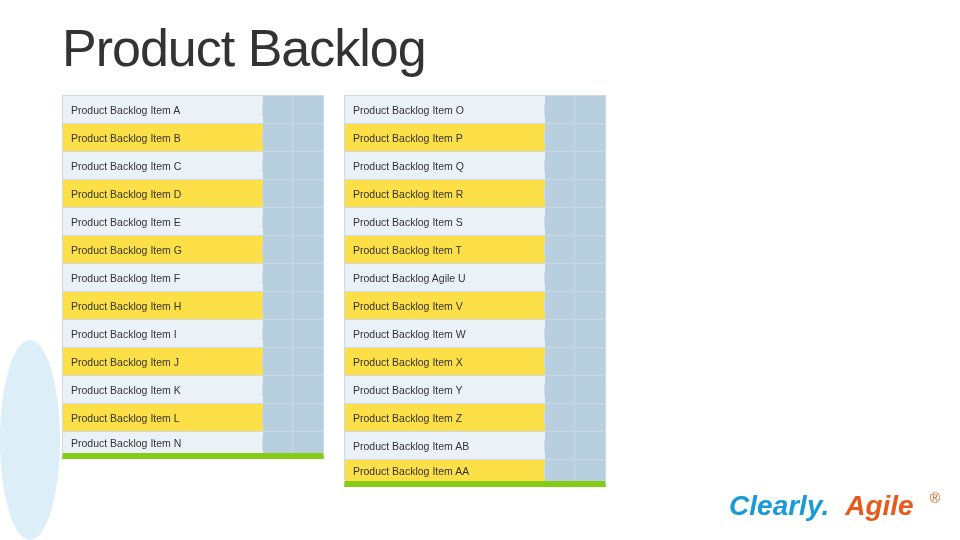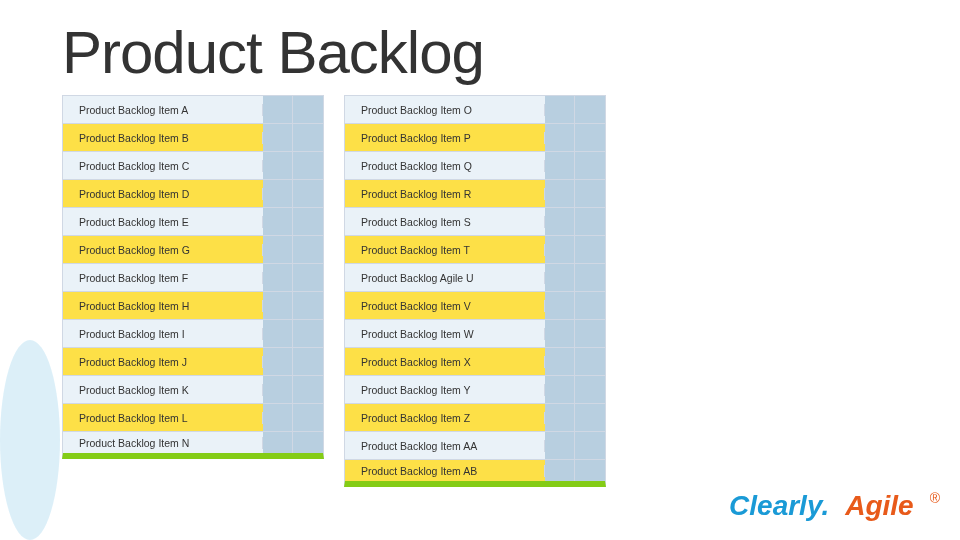--- a/index.html
+++ b/index.html
@@ -9,21 +9,21 @@
       background: #ffffff;
       font-family: Arial, sans-serif;
       overflow: hidden;
       position: relative;
     }
 
     .page-title {
       position: absolute;
       top: 18px;
       left: 62px;
-      font-size: 60px;
+      font-size: 52px;
       font-weight: 300;
       color: #333333;
       letter-spacing: -1px;
     }
 
     .main-content {
       position: absolute;
       top: 95px;
       left: 62px;
       display: flex;
@@ -48,21 +48,21 @@
     .table-row:nth-child(odd) {
       background: #eaf2f8;
     }
 
     .table-row:last-child {
       border-bottom: 6px solid #84cc16;
     }
 
     .cell-label {
       width: 200px;
-      padding: 0 16px;
+      padding: 0 8px;
       font-size: 10.5px;
       color: #333333;
       border-right: 1px solid #d0d8e4;
     }
 
     .cell-box {
       width: 30px;
       height: 100%;
       border-right: 1px solid #d0d8e4;
       background: #b8cfe0;
@@ -242,26 +242,26 @@
         <span class="cell-label">Product Backlog Item Y</span>
         <div class="cell-box"></div>
         <div class="cell-box" style="border-right: none;"></div>
       </div>
       <div class="table-row">
         <span class="cell-label">Product Backlog Item Z</span>
         <div class="cell-box"></div>
         <div class="cell-box" style="border-right: none;"></div>
       </div>
       <div class="table-row">
+        <span class="cell-label">Product Backlog Item AB</span>
+        <div class="cell-box"></div>
+        <div class="cell-box" style="border-right: none;"></div>
+      </div>
+      <div class="table-row">
         <span class="cell-label">Product Backlog Item AA</span>
-        <div class="cell-box"></div>
-        <div class="cell-box" style="border-right: none;"></div>
-      </div>
-      <div class="table-row">
-        <span class="cell-label">Product Backlog Item AB</span>
         <div class="cell-box"></div>
         <div class="cell-box" style="border-right: none;"></div>
       </div>
     </div>
 </div>
 
 <svg class="bg-shape-left" viewBox="0 0 60 200" xmlns="http://www.w3.org/2000/svg">
   <ellipse cx="30" cy="100" rx="30" ry="100" fill="#1a9ad6"></ellipse>
 </svg>
 

